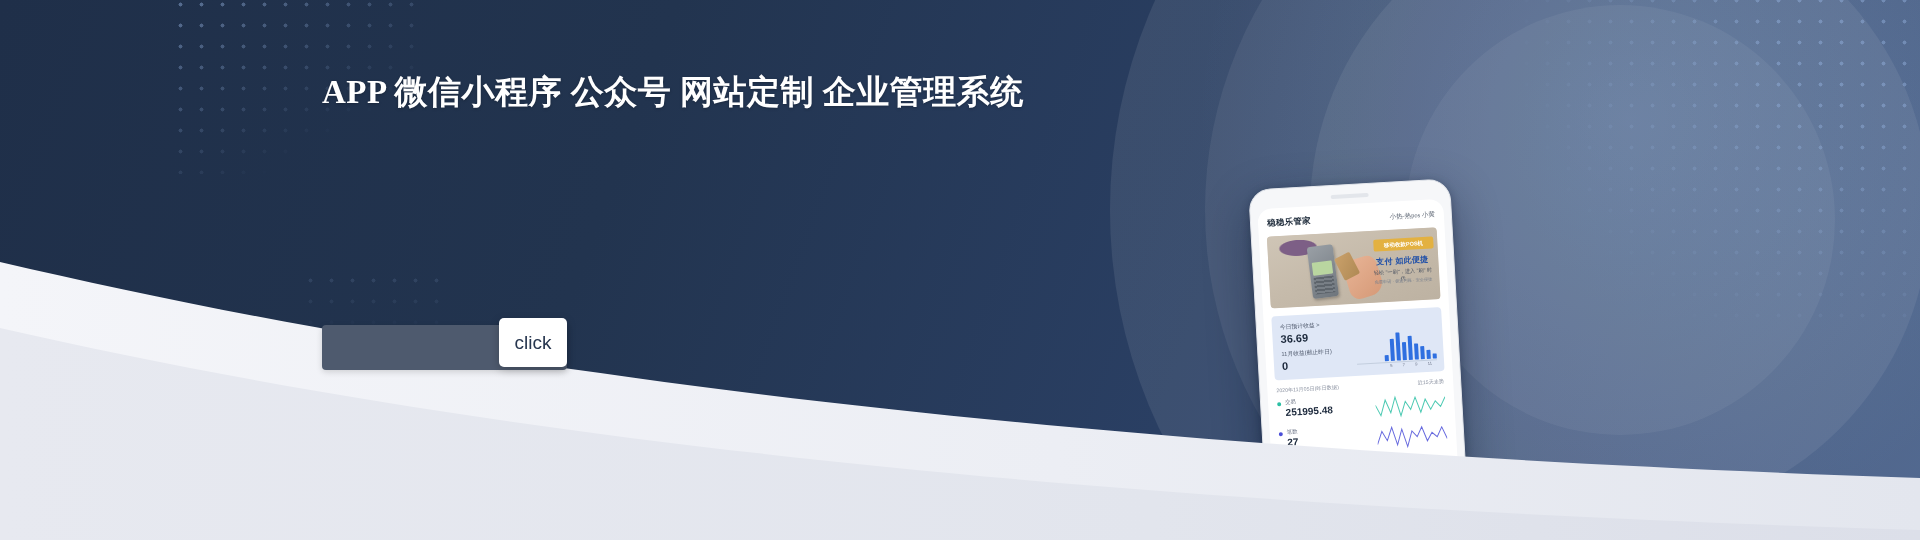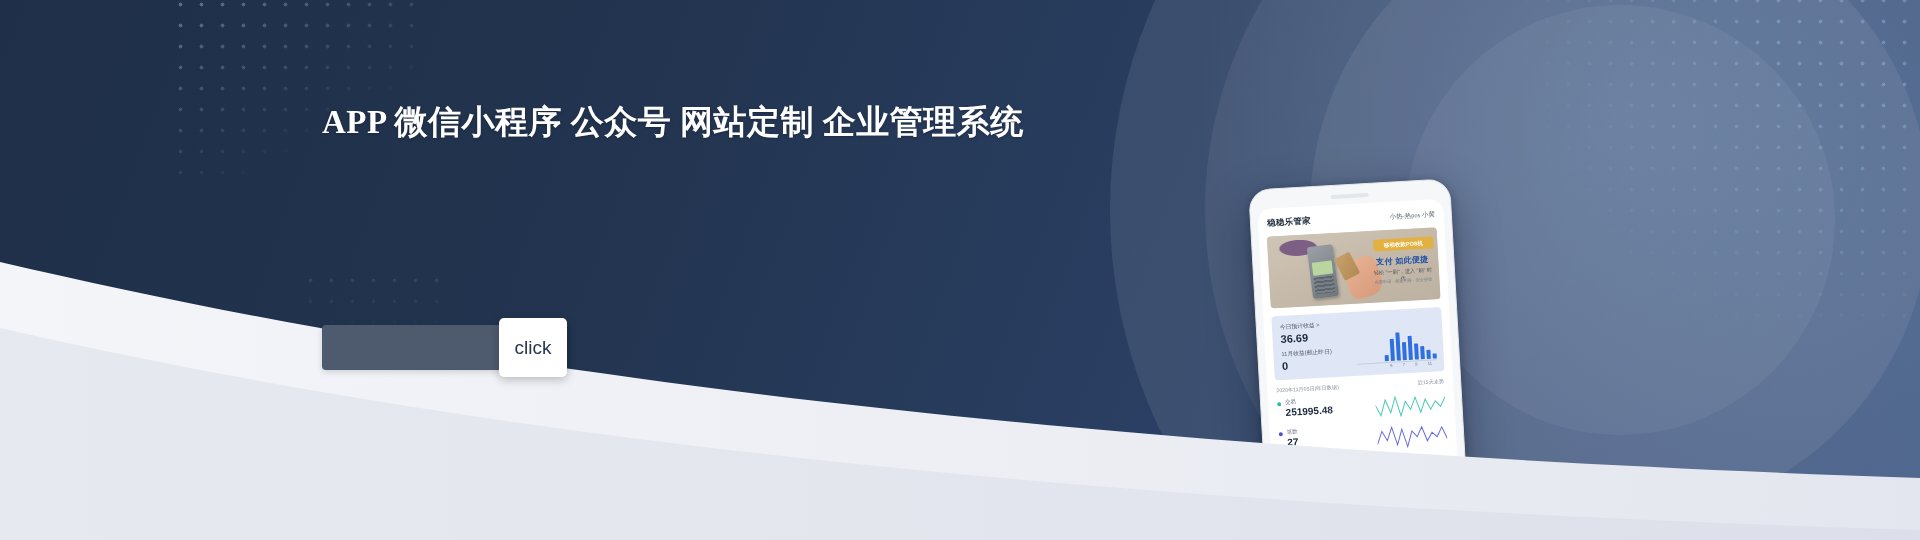--- a/index.html
+++ b/index.html
@@ -37,33 +37,33 @@
     -webkit-mask-image:linear-gradient(200deg,#000 0%,transparent 60%);
     mask-image:linear-gradient(200deg,#000 0%,transparent 60%);}
   .dots.lc{left:300px;top:270px;width:150px;height:90px;opacity:.35;
     -webkit-mask-image:linear-gradient(180deg,#000 0%,transparent 70%);
     mask-image:linear-gradient(180deg,#000 0%,transparent 70%);}
 
   
   .wave{position:absolute;left:0;bottom:0;width:1920px;height:330px;}
 
   
-  .copy{position:absolute;left:322px;top:70px;width:640px;margin-top:30px;}
+  .copy{position:absolute;left:322px;top:70px;width:640px;}
   .headline{margin:0;color:#ffffff;font-family:"Liberation Serif",serif;
     font-weight:bold;font-size:33px;letter-spacing:.5px;white-space:nowrap;
     text-shadow:0 1px 3px rgba(0,0,0,.25);}
   .para{margin:34px 0 0 0;color:#cdd6e6;font-size:15px;line-height:2.42;
     letter-spacing:.2px;max-width:612px;}
 
   
   .searchbar{position:absolute;left:322px;top:325px;width:245px;height:45px;
     background:#4e5a6e;border-radius:4px;box-shadow:0 2px 6px rgba(0,0,0,.15);}
   .searchinput{position:absolute;inset:0;background:transparent;border:0;outline:0;
     padding:0 14px;color:#dfe4ed;font-size:14px;font-family:"Liberation Sans",sans-serif;}
-  .clickbtn{position:absolute;left:499px;top:318px;width:68px;height:59px;
+  .clickbtn{position:absolute;left:499px;top:318px;width:68px;height:49px;
     background:#ffffff;border:0;border-radius:5px;cursor:pointer;
     color:#27364f;font-size:19px;font-family:"Liberation Sans",sans-serif;
     box-shadow:0 3px 10px rgba(0,0,0,.22);}
 
   
   .phone{position:absolute;left:1248px;top:184px;width:202px;height:370px;
     transform:rotate(-3.2deg);transform-origin:50% 0%;}
   .phone-body{position:absolute;inset:0;background:#f6f7f9;border-radius:22px 22px 6px 6px;
     box-shadow:0 16px 46px rgba(10,20,40,.42), 0 2px 8px rgba(10,20,40,.3);
     overflow:hidden;border:1px solid #e4e7ec;}

